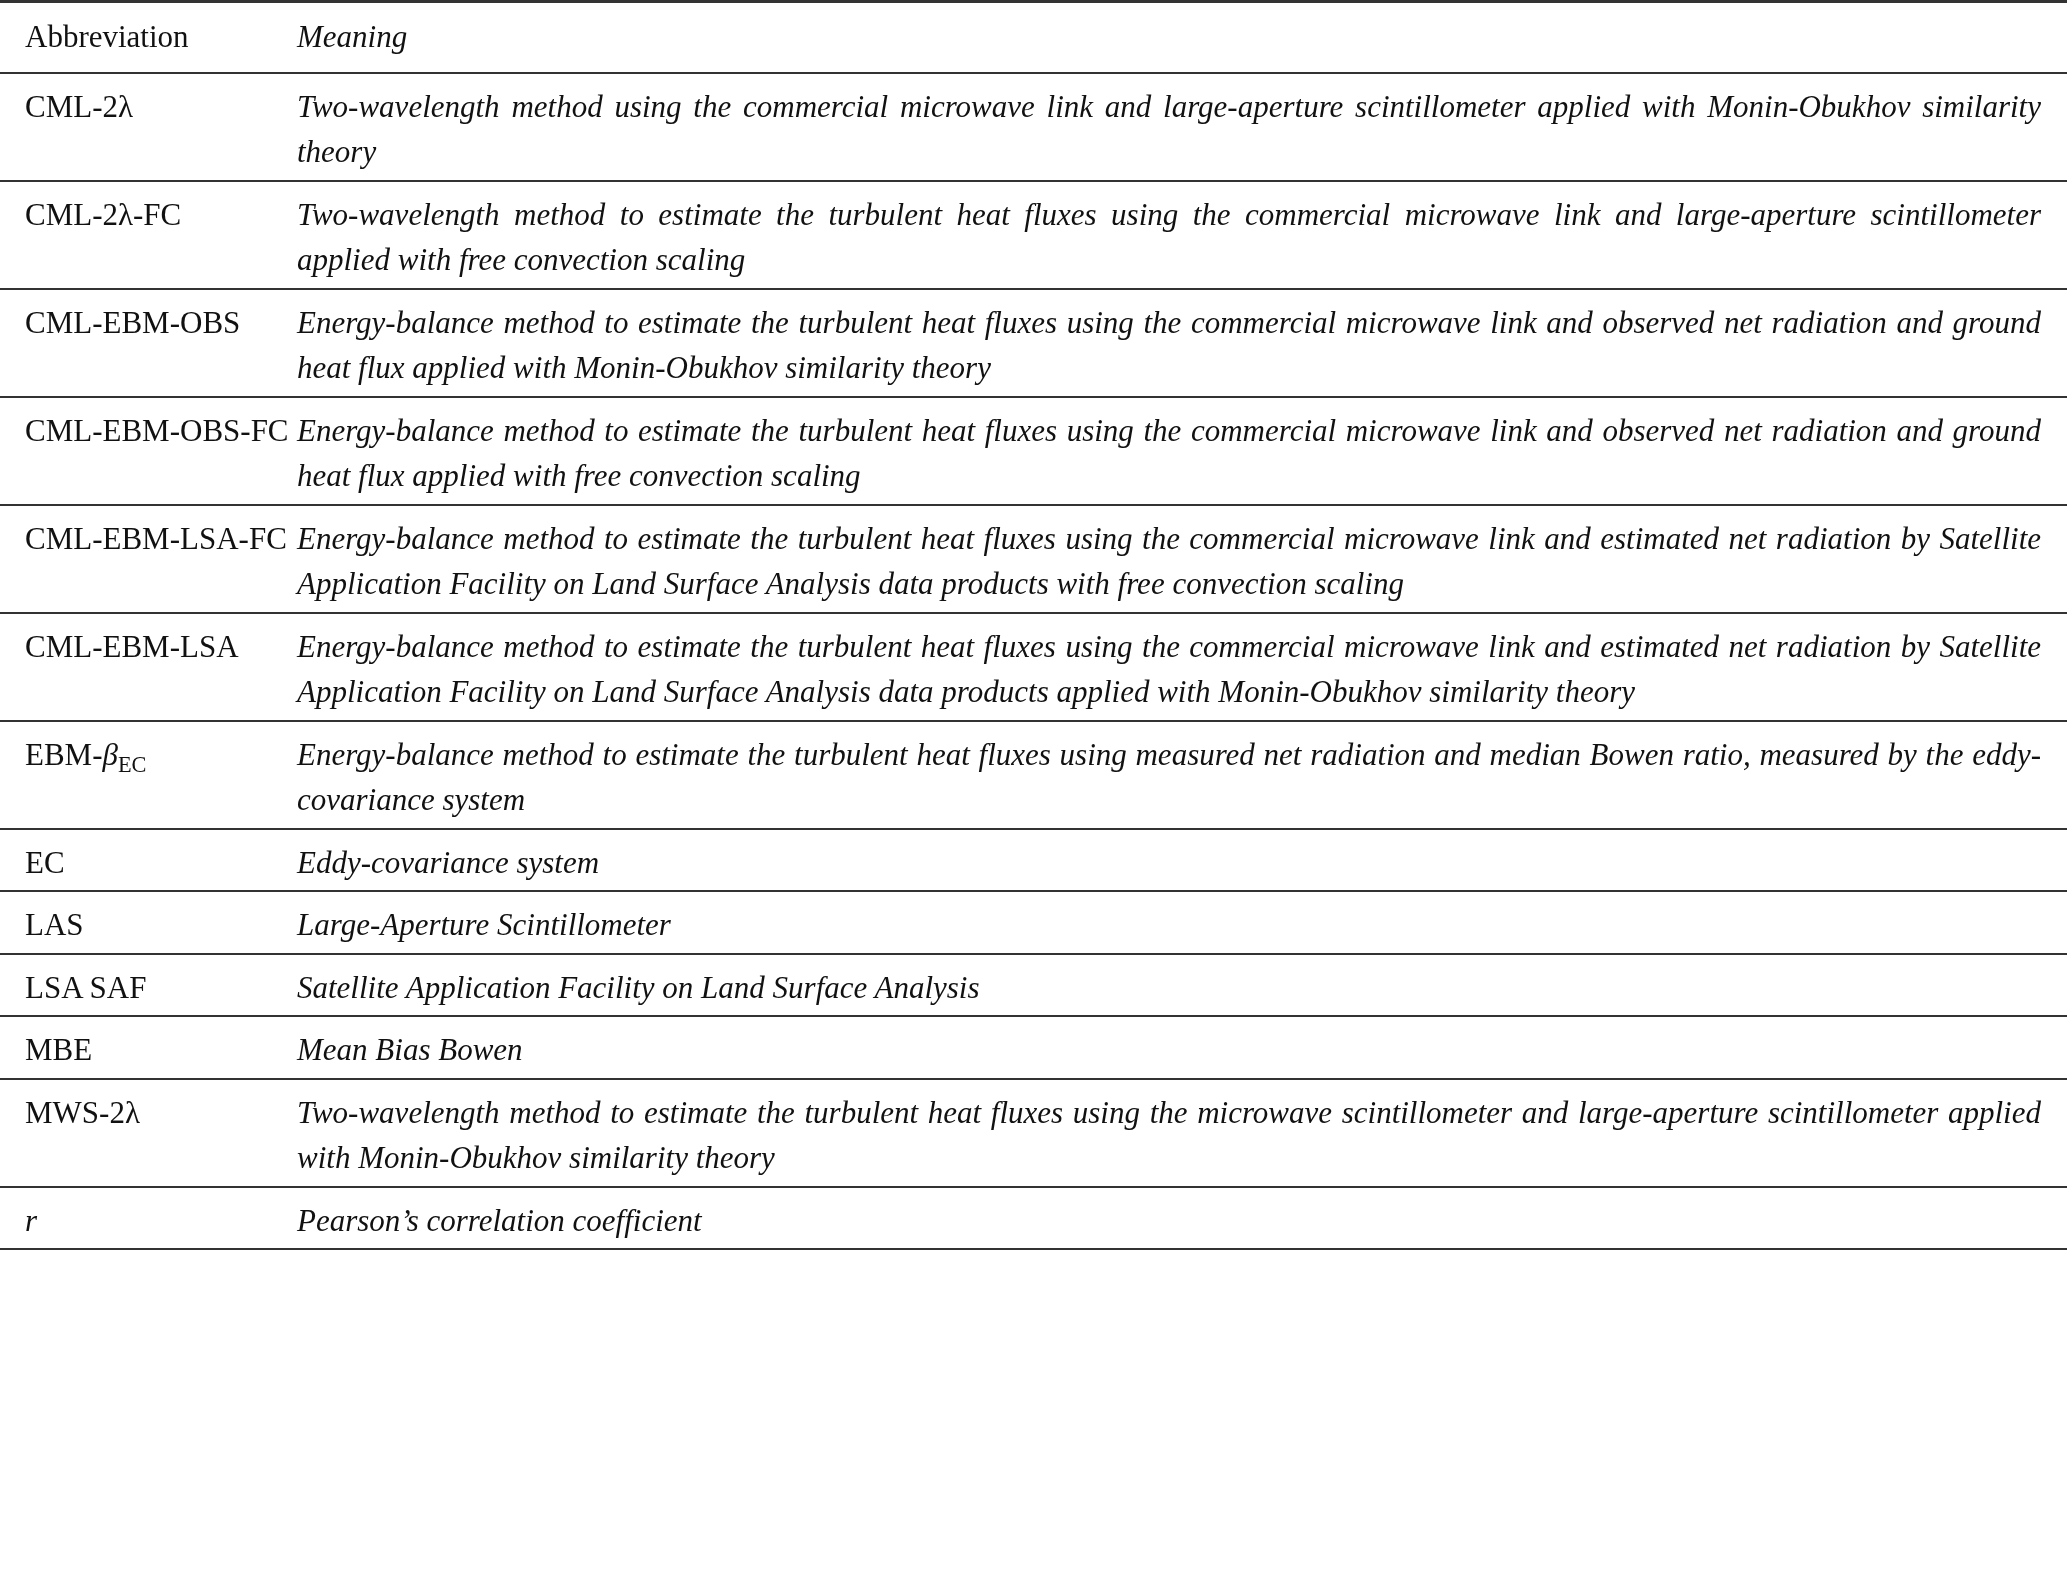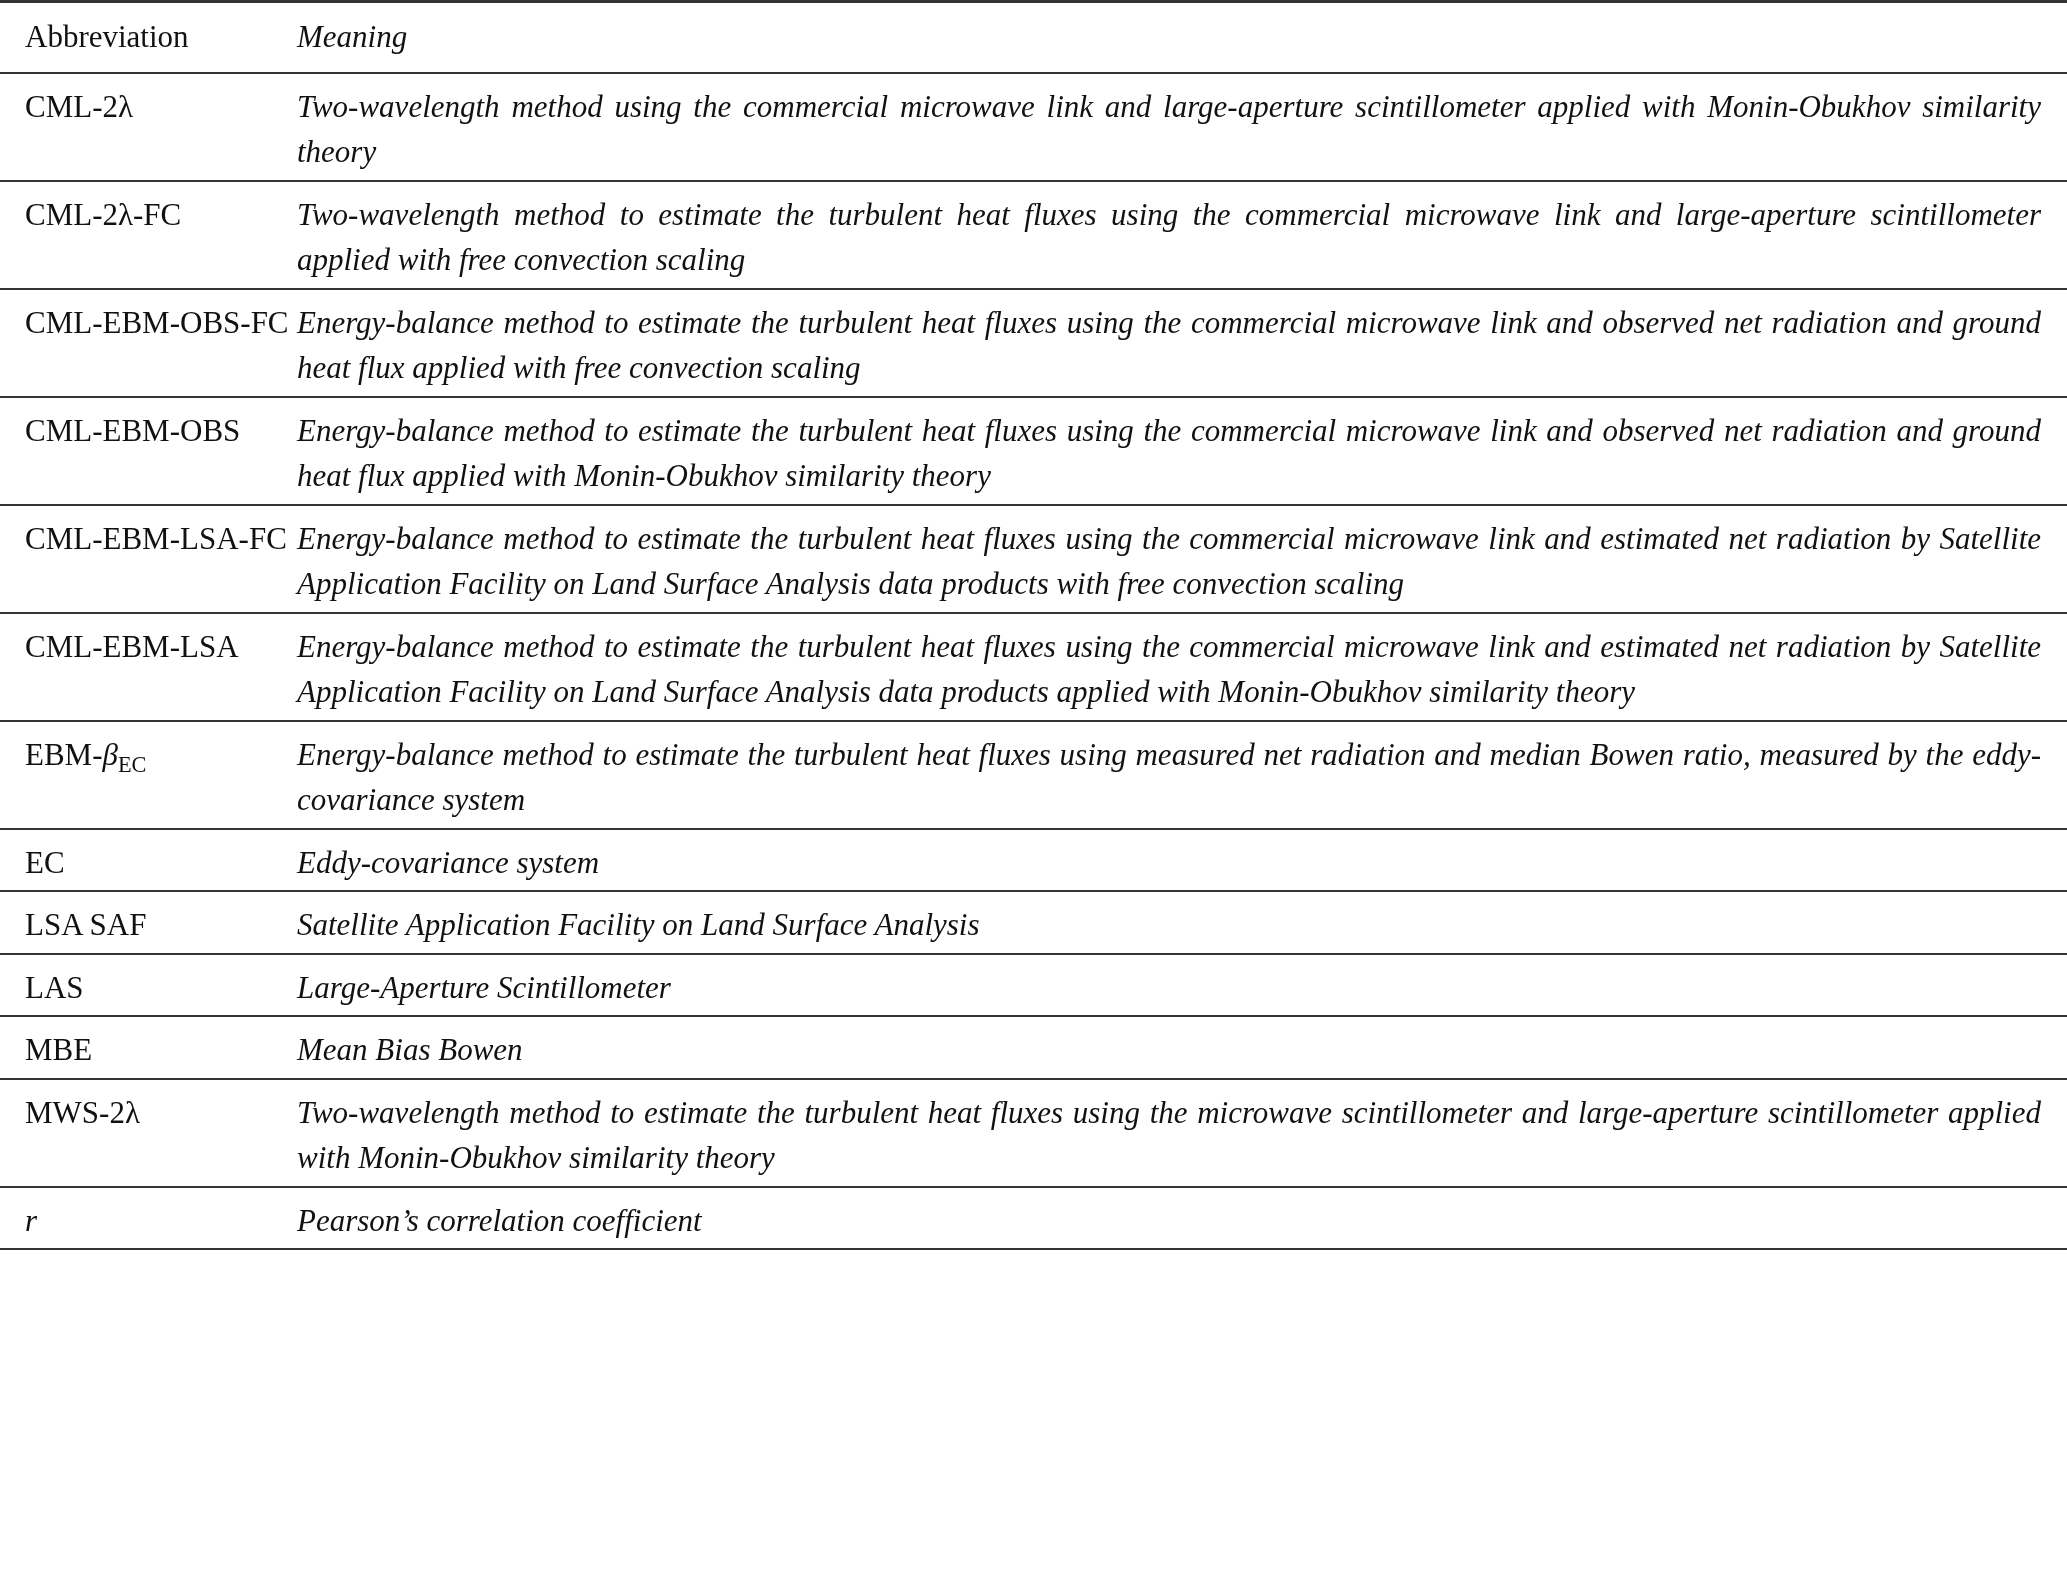--- a/index.html
+++ b/index.html
@@ -43,50 +43,50 @@
     <tbody>
       <tr>
         <td class="c1">CML-2λ</td>
         <td class="c2">Two-wavelength method using the commercial microwave link and large-aperture scintillometer applied with Monin-Obukhov similarity theory</td>
       </tr>
       <tr>
         <td class="c1">CML-2λ-FC</td>
         <td class="c2">Two-wavelength method to estimate the turbulent heat fluxes using the commercial microwave link and large-aperture scintillometer applied with free convection scaling</td>
       </tr>
       <tr>
+        <td class="c1">CML-EBM-OBS</td>
+        <td class="c2">Energy-balance method to estimate the turbulent heat fluxes using the commercial microwave link and observed net radiation and ground heat flux applied with Monin-Obukhov similarity theory</td>
+      </tr>
+      <tr>
         <td class="c1">CML-EBM-OBS-FC</td>
         <td class="c2">Energy-balance method to estimate the turbulent heat fluxes using the commercial microwave link and observed net radiation and ground heat flux applied with free convection scaling</td>
-      </tr>
-      <tr>
-        <td class="c1">CML-EBM-OBS</td>
-        <td class="c2">Energy-balance method to estimate the turbulent heat fluxes using the commercial microwave link and observed net radiation and ground heat flux applied with Monin-Obukhov similarity theory</td>
       </tr>
       <tr>
         <td class="c1">CML-EBM-LSA-FC</td>
         <td class="c2">Energy-balance method to estimate the turbulent heat fluxes using the commercial microwave link and estimated net radiation by Satellite Application Facility on Land Surface Analysis data products with free convection scaling</td>
       </tr>
       <tr>
         <td class="c1">CML-EBM-LSA</td>
         <td class="c2">Energy-balance method to estimate the turbulent heat fluxes using the commercial microwave link and estimated net radiation by Satellite Application Facility on Land Surface Analysis data products applied with Monin-Obukhov similarity theory</td>
       </tr>
       <tr>
         <td class="c1"><span>EBM-</span><span class="ital">β</span><span class="sub">EC</span></td>
         <td class="c2">Energy-balance method to estimate the turbulent heat fluxes using measured net radiation and median Bowen ratio, measured by the eddy-covariance system</td>
       </tr>
       <tr>
         <td class="c1">EC</td>
         <td class="c2">Eddy-covariance system</td>
       </tr>
       <tr>
+        <td class="c1">LAS</td>
+        <td class="c2">Large-Aperture Scintillometer</td>
+      </tr>
+      <tr>
         <td class="c1">LSA SAF</td>
         <td class="c2">Satellite Application Facility on Land Surface Analysis</td>
-      </tr>
-      <tr>
-        <td class="c1">LAS</td>
-        <td class="c2">Large-Aperture Scintillometer</td>
       </tr>
       <tr>
         <td class="c1">MBE</td>
         <td class="c2">Mean Bias Bowen</td>
       </tr>
       <tr>
         <td class="c1">MWS-2λ</td>
         <td class="c2">Two-wavelength method to estimate the turbulent heat fluxes using the microwave scintillometer and large-aperture scintillometer applied with Monin-Obukhov similarity theory</td>
       </tr>
       <tr>

